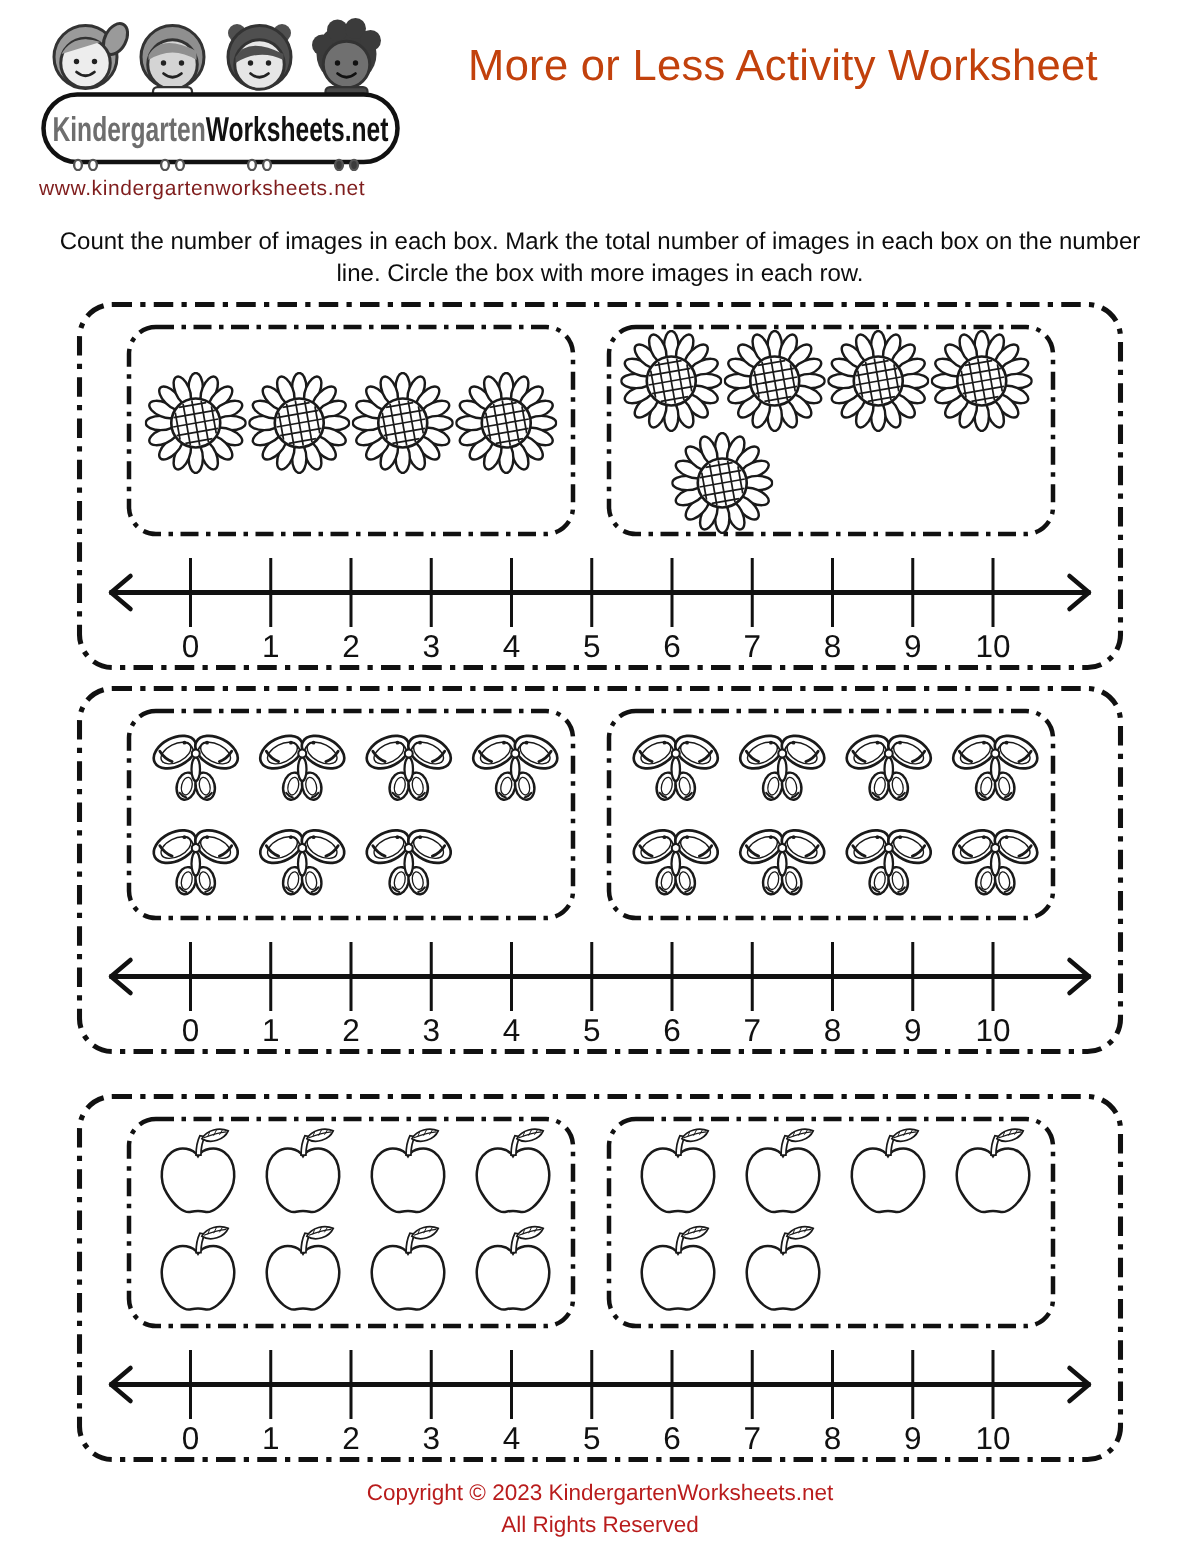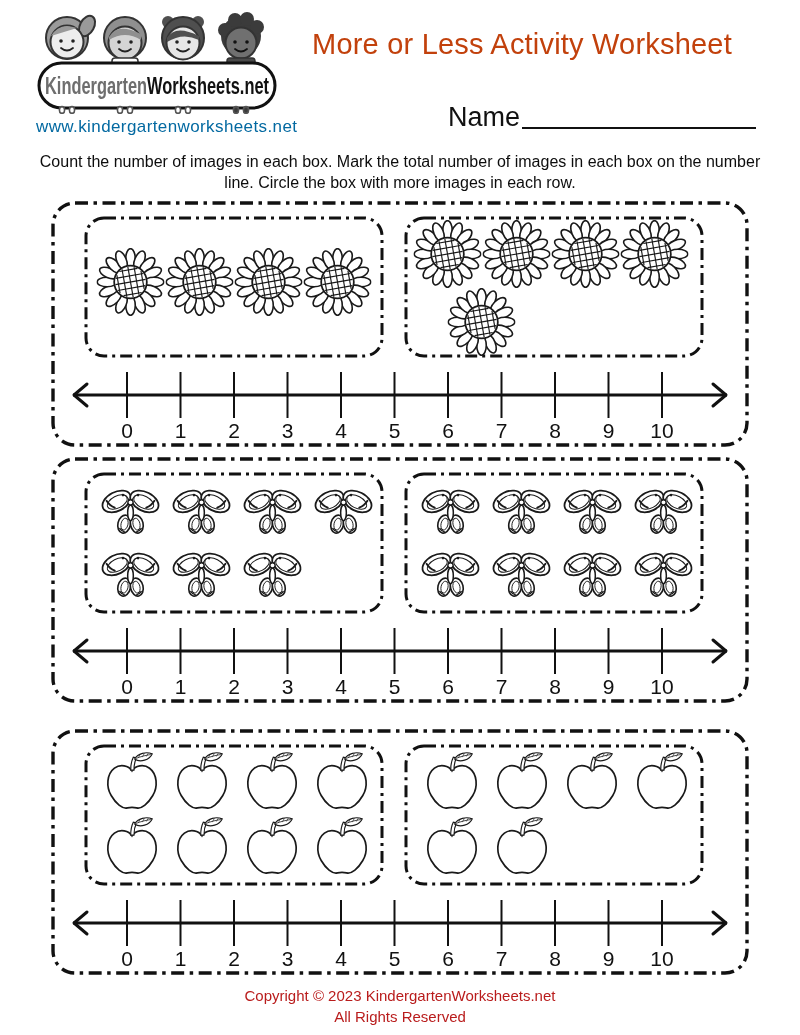--- a/index.html
+++ b/index.html
@@ -1,23 +1,23 @@
 <!DOCTYPE html>
 <html><head>
 <meta charset="utf-8">
 <style>
   html,body { margin:0; padding:0; background:#fff; }
   body { width:800px; height:1035px; font-family:"Liberation Sans", sans-serif; color:#111; }
   .page { position:relative; width:800px; height:1035px; overflow:hidden; background:#fff; }
 
   
   header { position:relative; height:148px; }
-  .logo-block { position:absolute; left:36px; top:10px; width:242px; }
+  .logo-block { position:absolute; left:26px; top:10px; width:242px; }
   .logo-svg { display:block; width:242px; height:104px; }
-  .logo-url { font-size:17px; color:#0369a1; margin-top:3px; letter-spacing:.4px; }
+  .logo-url { font-size:14px; color:#7f1d1d; margin-top:3px; letter-spacing:.4px; }
   .title { position:absolute; left:272px; right:28px; top:28px; margin:0; text-align:center;
            font-size:29px; font-weight:400; color:#c2410c; letter-spacing:.2px; }
   .name-row { position:absolute; left:448px; right:44px; top:102px; display:flex; align-items:flex-end; }
   .name-label { font-size:27px; color:#111; }
   .name-underline { flex:1; border-bottom:2.5px solid #111; margin-bottom:4px; margin-left:2px; }
 
   
   .instructions { width:726px; margin:4px auto 0; font-size:16px; line-height:1.3;
                   text-align:center; color:#0d0d0d; }
 
@@ -185,24 +185,20 @@
             <ellipse cx="151" cy="100" rx="2.6" ry="3.4"></ellipse>
           <ellipse cx="199" cy="100" rx="2.6" ry="3.4" fill="#3b3b3b"></ellipse>
             <ellipse cx="209" cy="100" rx="2.6" ry="3.4" fill="#3b3b3b"></ellipse>
         </g>
       </svg>
       <div class="logo-url">www.kindergartenworksheets.net</div>
     </div>
 
     <h1 class="title">More or Less Activity Worksheet</h1>
 
-    <div class="name-row">
-      <span class="name-label">Name</span>
-      <span class="name-underline"></span>
-    </div>
   </header>
 
   <p class="instructions">Count the number of images in each box. Mark the total number of images in each box on the number line. Circle the box with more images in each row.</p>
 
   <main id="rows">
       <section class="row-section row-sunflowers">
     <svg class="border-svg" width="698" height="246">
       <rect class="dashdot" x="2" y="2" width="694" height="242" rx="22"></rect>
     </svg>
     <div class="boxes">

